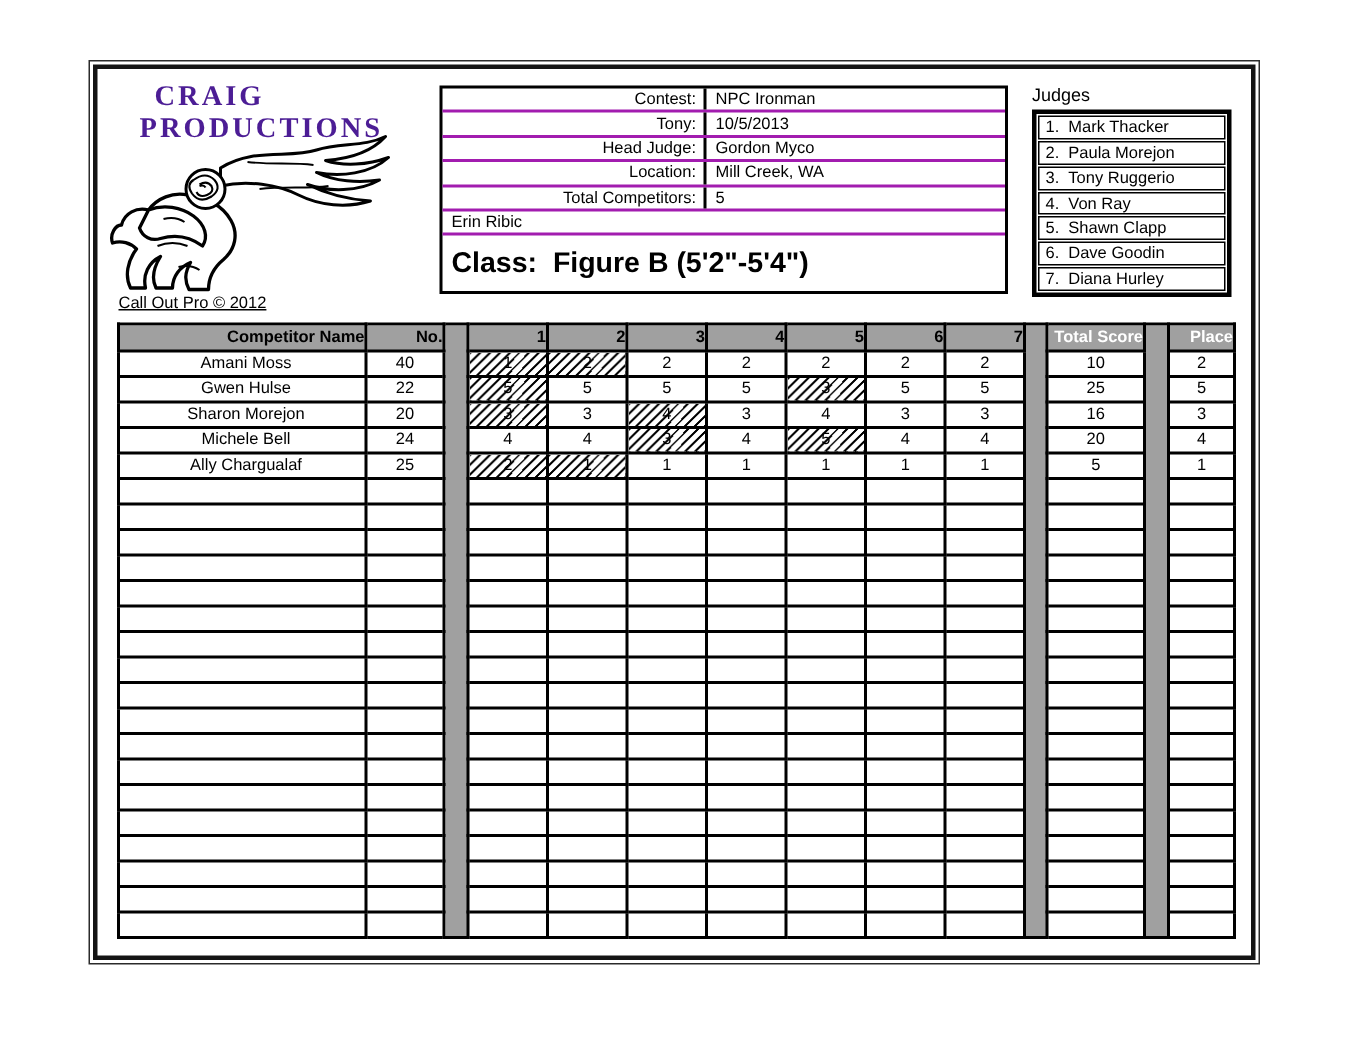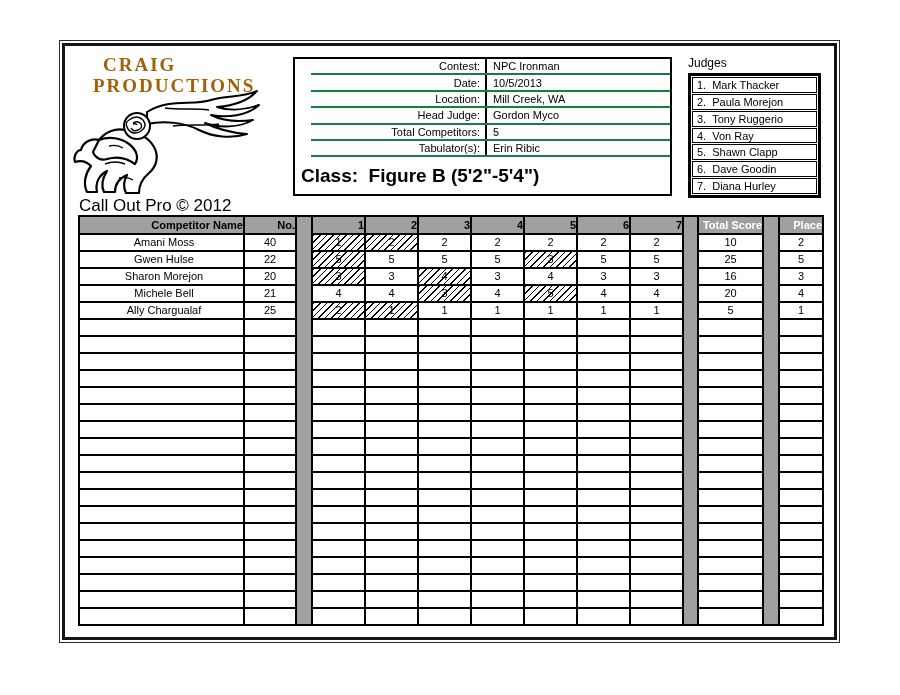--- a/index.html
+++ b/index.html
@@ -10,31 +10,31 @@
   }
   .frame{
     position:absolute;left:62px;top:43px;width:775px;height:597px;
     box-sizing:border-box;border:3px solid #141414;background:#fff;
     outline:1px solid #2b2b2b;outline-offset:2px;
   }
   
   .logo-text{
     position:absolute;left:28px;top:8px;
     font-family:"Liberation Serif",serif;font-weight:bold;
-    font-size:19px;letter-spacing:2px;line-height:1.12;color:#a16207;
+    font-size:19px;letter-spacing:2px;line-height:1.12;color:#4c1d95;
   }
   .logo-text .l1{margin-left:10px;}
   .muscle-art{position:absolute;left:4px;top:40px;}
-  .tagline{position:absolute;left:14px;top:150px;font-size:17px;}
+  .tagline{position:absolute;left:14px;top:150px;font-size:11px;text-decoration:underline;}
   
   .contest-box{
     position:absolute;left:228px;top:11px;width:379px;height:139px;
     box-sizing:border-box;border:2px solid #000;background:#fff;
   }
-  .ci-row{display:flex;height:16.4px;box-sizing:border-box;border-bottom:2px solid #15803d;font-size:11px;margin-left:16px;}
+  .ci-row{display:flex;height:16.4px;box-sizing:border-box;border-bottom:2px solid #a21caf;font-size:11px;}
   .ci-label{
     width:176px;box-sizing:border-box;border-right:2px solid #000;
     display:flex;align-items:center;justify-content:flex-end;padding-right:5px;
   }
   .ci-value{display:flex;align-items:center;padding-left:6px;}
   .class-row{
     height:37px;display:flex;align-items:center;padding-left:6px;
     font-size:19px;font-weight:bold;white-space:pre;
   }
   
@@ -100,37 +100,36 @@
 
   <div class="tagline">Call Out Pro © 2012</div>
 
   <div class="contest-box">
     <div id="contest-rows">
         <div class="ci-row">
           <div class="ci-label">Contest:</div>
           <div class="ci-value">NPC Ironman</div>
         </div>
         <div class="ci-row">
-          <div class="ci-label">Date:</div>
+          <div class="ci-label">Tony:</div>
           <div class="ci-value">10/5/2013</div>
+        </div>
+        <div class="ci-row">
+          <div class="ci-label">Head Judge:</div>
+          <div class="ci-value">Gordon Myco</div>
         </div>
         <div class="ci-row">
           <div class="ci-label">Location:</div>
           <div class="ci-value">Mill Creek, WA</div>
         </div>
         <div class="ci-row">
-          <div class="ci-label">Head Judge:</div>
-          <div class="ci-value">Gordon Myco</div>
-        </div>
-        <div class="ci-row">
           <div class="ci-label">Total Competitors:</div>
           <div class="ci-value">5</div>
         </div>
         <div class="ci-row">
-          <div class="ci-label">Tabulator(s):</div>
           <div class="ci-value">Erin Ribic</div>
         </div>
       </div>
     <div class="class-row">Class:  Figure B (5'2"-5'4")</div>
   </div>
 
   <div class="judges-title">Judges</div>
   <div class="judges-box" id="judges-rows">
       <div class="judge-row">
         <span class="judge-num">1.</span>
@@ -230,21 +229,21 @@
           <td class="c-score struck">4</td>
           <td class="c-score">3</td>
           <td class="c-score">4</td>
           <td class="c-score">3</td>
           <td class="c-score">3</td>
           <td class="c-total">16</td>
           <td class="c-place">3</td>
         </tr>
         <tr>
           <td class="c-name">Michele Bell</td>
-          <td class="c-no">21</td>
+          <td class="c-no">24</td>
           <td class="c-score">4</td>
           <td class="c-score">4</td>
           <td class="c-score struck">3</td>
           <td class="c-score">4</td>
           <td class="c-score struck">5</td>
           <td class="c-score">4</td>
           <td class="c-score">4</td>
           <td class="c-total">20</td>
           <td class="c-place">4</td>
         </tr>

